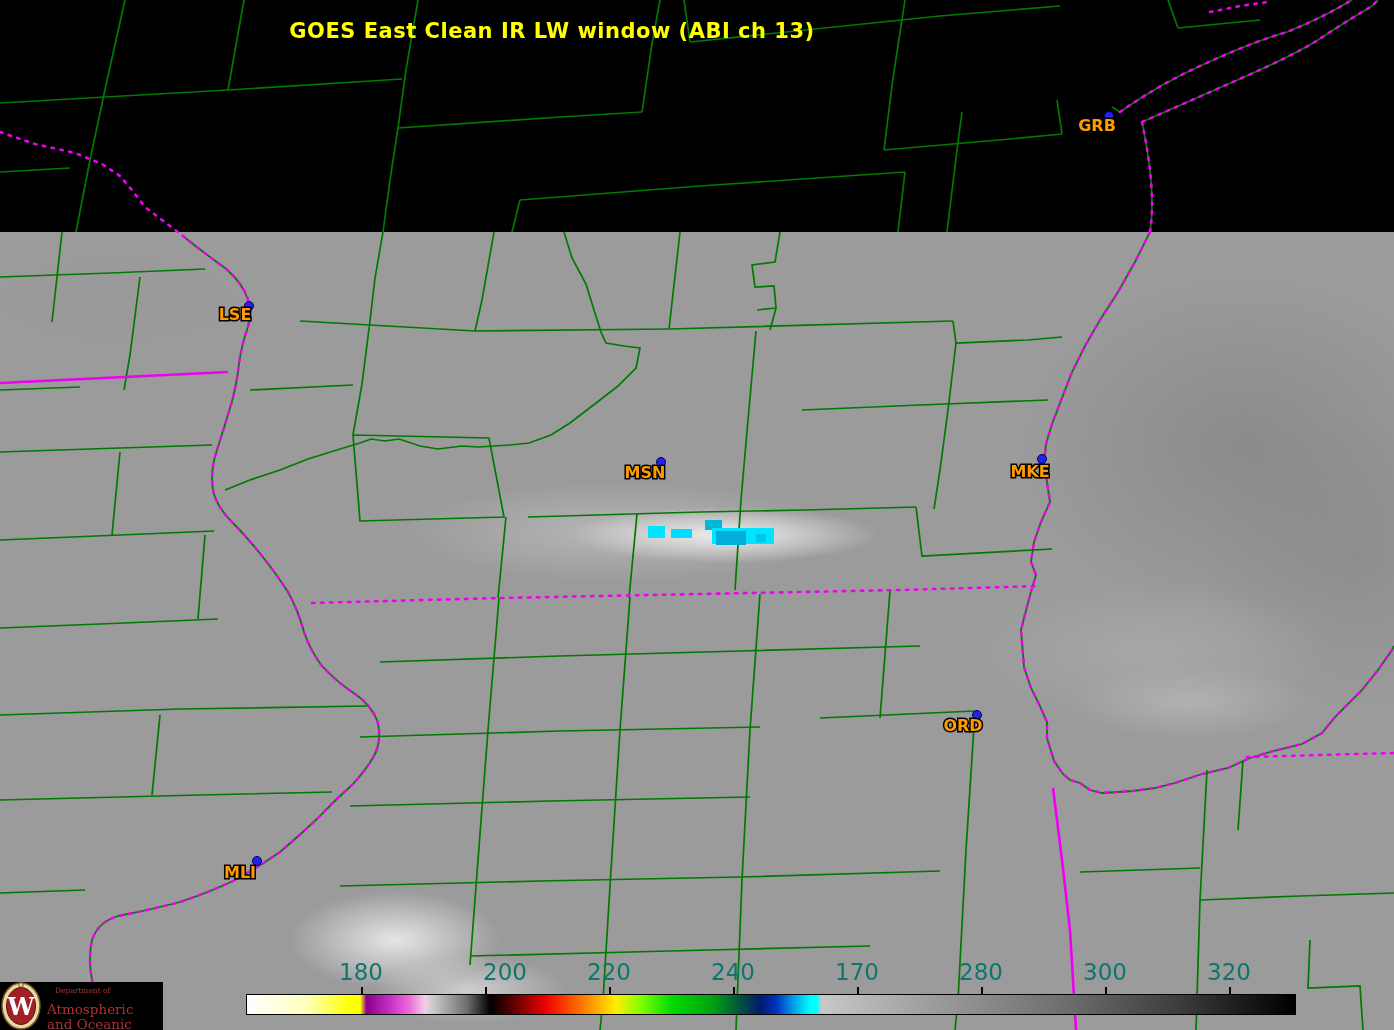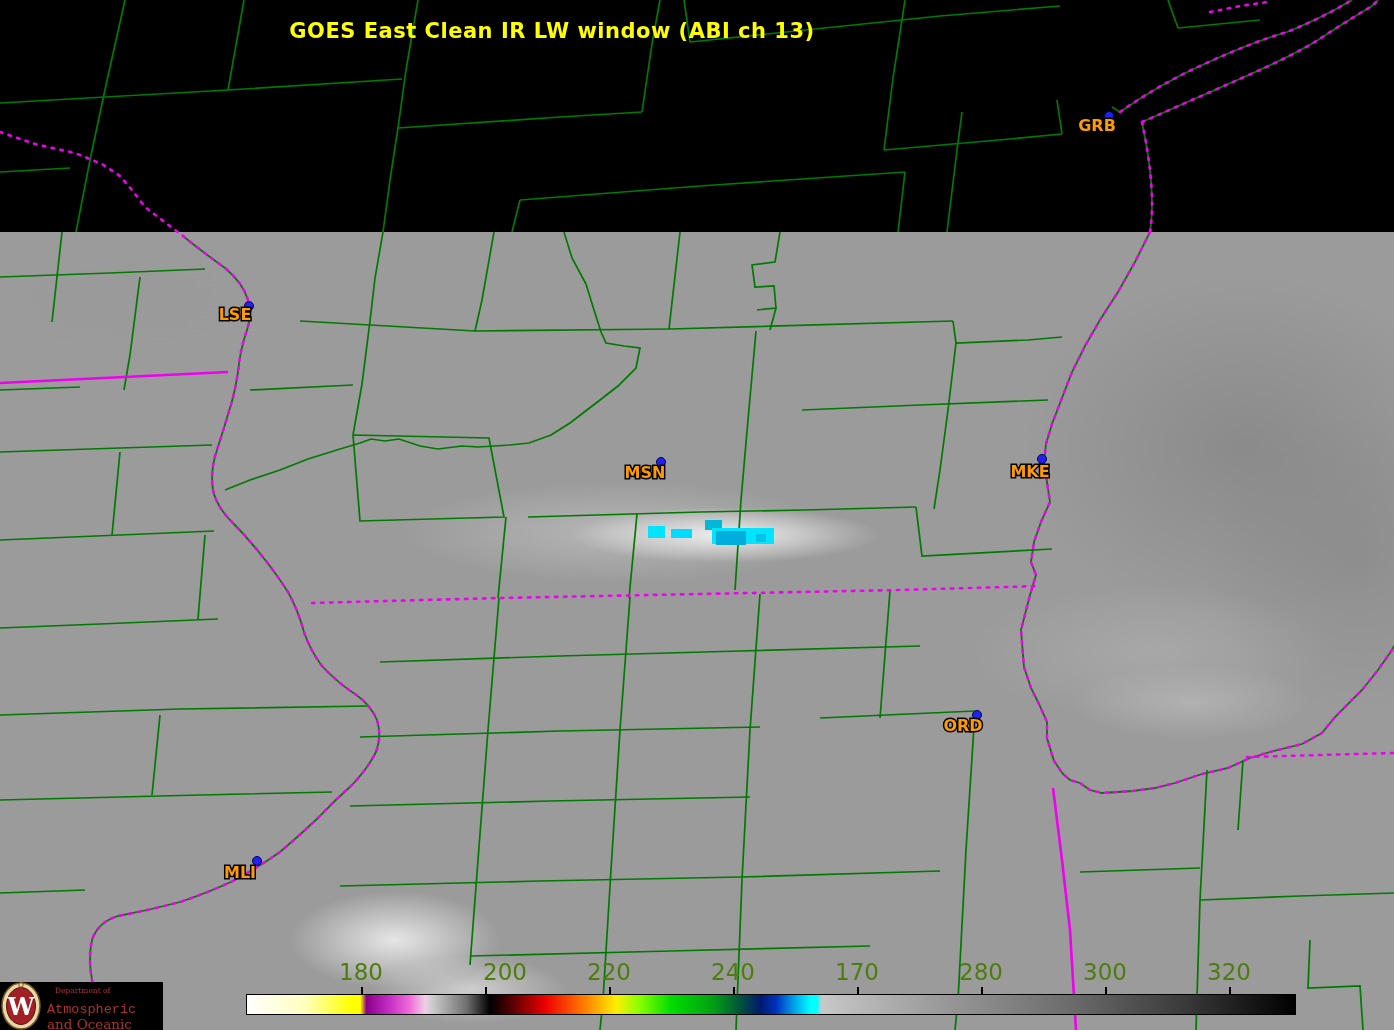--- a/index.html
+++ b/index.html
@@ -35,27 +35,27 @@
         border:1px solid #000;box-sizing:border-box;background:linear-gradient(90deg,
         #ffffff 0%,#ffffc0 5.5%,#ffff00 10%,#ffff00 10.8%,
         #8a008a 11.4%,#c32cc3 13.5%,#ee6ad8 15.5%,#eed0e6 17%,
         #c8c8c8 17.8%,#6e6e6e 21%,#000000 23.2%,
         #4c0000 25%,#ee0000 28.5%,#ff7700 32%,#ffee00 35.2%,
         #86ff00 37.5%,#00dd00 40.5%,#00a014 44.5%,#00543a 47%,
         #001a70 49%,#0032c0 50.5%,#00a2e8 52.2%,#00ffff 53.8%,#00ffff 54.4%,
         #c8c8c8 54.8%,#9e9e9e 65%,#6e6e6e 78%,#3c3c3c 89%,#000000 100%);}
   .cbar-tick{position:absolute;top:987px;width:2px;height:7px;background:#000;}
   .cbar-num{position:absolute;top:959px;width:70px;margin-left:-35px;text-align:center;
-            color:#4d7c0f;font-size:23px;font-family:"DejaVu Sans","Liberation Sans",sans-serif;}
+            color:#0f766e;font-size:23px;font-family:"DejaVu Sans","Liberation Sans",sans-serif;}
   
   #logo{position:absolute;left:0;top:982px;width:163px;height:48px;background:#000;}
   #logo-text{position:absolute;left:47px;top:1px;color:var(--logo-red,#ab3232);
              font-family:"DejaVu Serif","Liberation Serif",serif;line-height:1;}
   #logo-dept{font-size:7.5px;margin:4px 0 2px 8px;}
-  #logo-l2{font-size:13.5px;margin:8px 0 2px 0;font-family:Liberation Mono, monospace;}
+  #logo-l2{font-size:13.5px;margin:8px 0 2px 0;}
   #logo-l3{font-size:13.5px;margin:0;}
 </style>
 </head>
 <body>
 
 <div id="frame">
 
   <div id="sat"></div>
 
   <svg width="1394" height="1030" viewBox="0 0 1394 1030">

